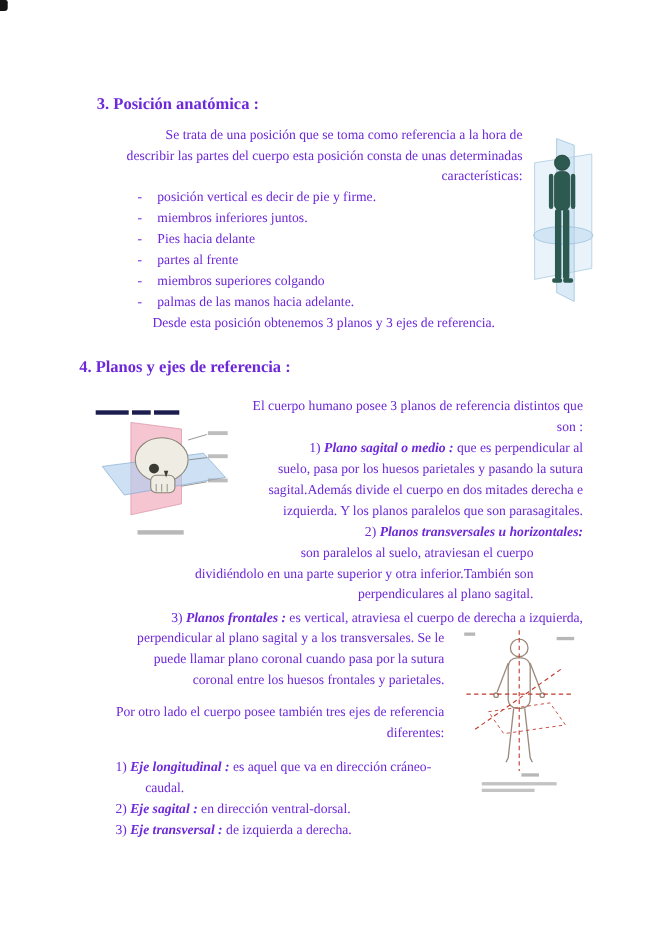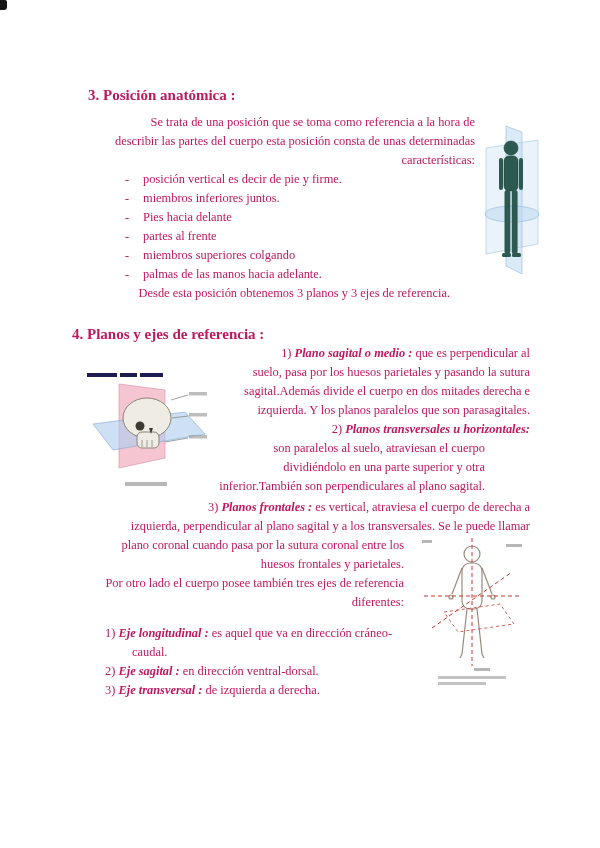--- a/index.html
+++ b/index.html
@@ -1,20 +1,20 @@
 <!DOCTYPE html>
 <html><head>
 <meta charset="utf-8">
 <style>
   html,body{margin:0;padding:0;background:#ffffff;}
   .page{
     position:relative;width:600px;height:848px;background:#fff;overflow:hidden;
     box-sizing:border-box;padding:86px 70px 30px 70px;
     font-family:"Liberation Serif","DejaVu Serif",serif;
-    font-size:12.4px;line-height:19px;color:#be185d;
+    font-size:12.4px;line-height:19px;color:#6d28d9;
   }
   p{margin:0;text-align:right;}
   .h{font-weight:bold;font-size:15px;line-height:19px;}
   .h3{margin:0 0 8px 18px;}
   .h4{margin:22px 0 0 2px;}
   .bt{font-weight:bold;font-style:italic;}
   .s3-intro{margin:0 0 0 37px;width:368px;}
   .dash-list{list-style:none;margin:0 0 0 55px;padding:0;width:330px;}
   .dash-list li{padding-left:18px;position:relative;}
   .dash-list .dash{position:absolute;left:0;top:0;}
@@ -24,21 +24,21 @@
   .fig-position{position:absolute;left:478px;top:122px;width:67px;height:170px;}
   
   .fig-skull{float:left;width:126px;height:126px;margin:26px 7px 10px 15px;}
   .rc-intro{margin-top:16px;}
   .plane1{text-indent:62px;}
   .plane2-head{text-indent:55px;white-space:nowrap;}
   .plane2-text{margin:0 0 0 37px;width:378px;}
   .plane3{margin-top:2px;padding-left:37px;text-indent:-14px;}
   
   .fig-axes{float:right;width:112px;height:152px;margin:0 0 4px 14px;text-indent:0;}
-  .axes-intro{margin-top:0;}
+  .axes-intro{margin-top:10px;}
   .eje-list{list-style:none;margin:12px;padding:0;}
   .eje-list li{padding-left:50px;text-indent:-27px;}
   svg{display:block;}
 </style>
 </head>
 <body>
 
 <div class="page">
 
   <div class="corner-mark"></div>
@@ -100,20 +100,21 @@
         <rect x="104" y="22" width="18" height="3.5" fill="#999" fill-opacity="0.65"></rect>
         <line x1="87" y1="48" x2="103" y2="46" stroke="#777" stroke-width="0.7"></line>
         <rect x="104" y="43" width="18" height="3.5" fill="#999" fill-opacity="0.65"></rect>
         <line x1="80" y1="72" x2="103" y2="68" stroke="#777" stroke-width="0.7"></line>
         <rect x="104" y="65" width="18" height="3.5" fill="#999" fill-opacity="0.65"></rect>
         <rect x="40" y="112" width="42" height="4" fill="#888" fill-opacity="0.6"></rect>
       </g>
     </svg>
   </div>
 
+  <p class="rc-intro">El cuerpo humano posee 3 planos de referencia distintos que son :</p>
 
   <p class="plane1"><span>1)</span> <i class="bt">Plano sagital o medio :</i> <span>que es perpendicular al suelo, pasa por los huesos parietales y pasando la sutura sagital.Además divide el cuerpo en dos mitades derecha e izquierda. Y los planos paralelos que son parasagitales.</span></p>
 
   <p class="plane2-head"><span>2)</span> <i class="bt">Planos transversales u horizontales:</i></p>
 
   <p class="plane2-text">son paralelos al suelo, atraviesan el cuerpo dividiéndolo en una parte superior y otra inferior.También son perpendiculares al plano sagital.</p>
 
   <p class="plane3"><span>3)</span> <i class="bt">Planos frontales :</i> <span>es vertical, atraviesa el cuerpo de derecha a izquierda, perpendicular al plano sagital y a los transversales. Se le</span>
     
     <span class="fig-axes">

